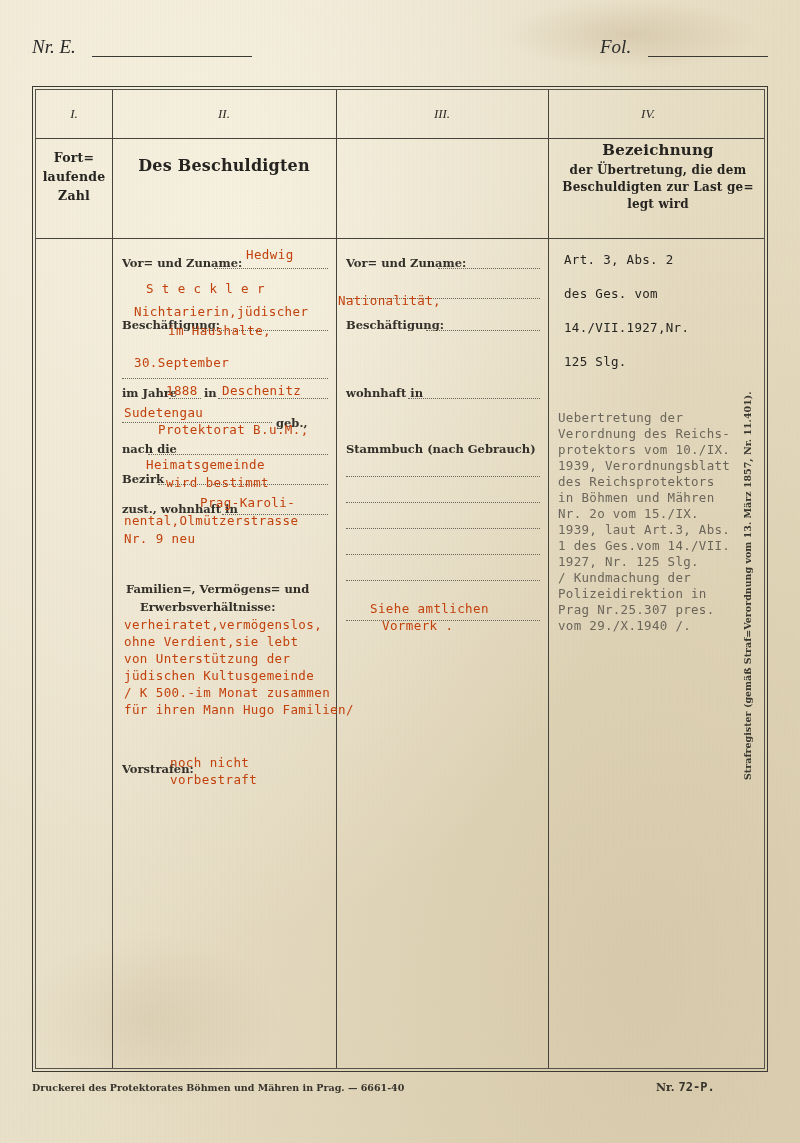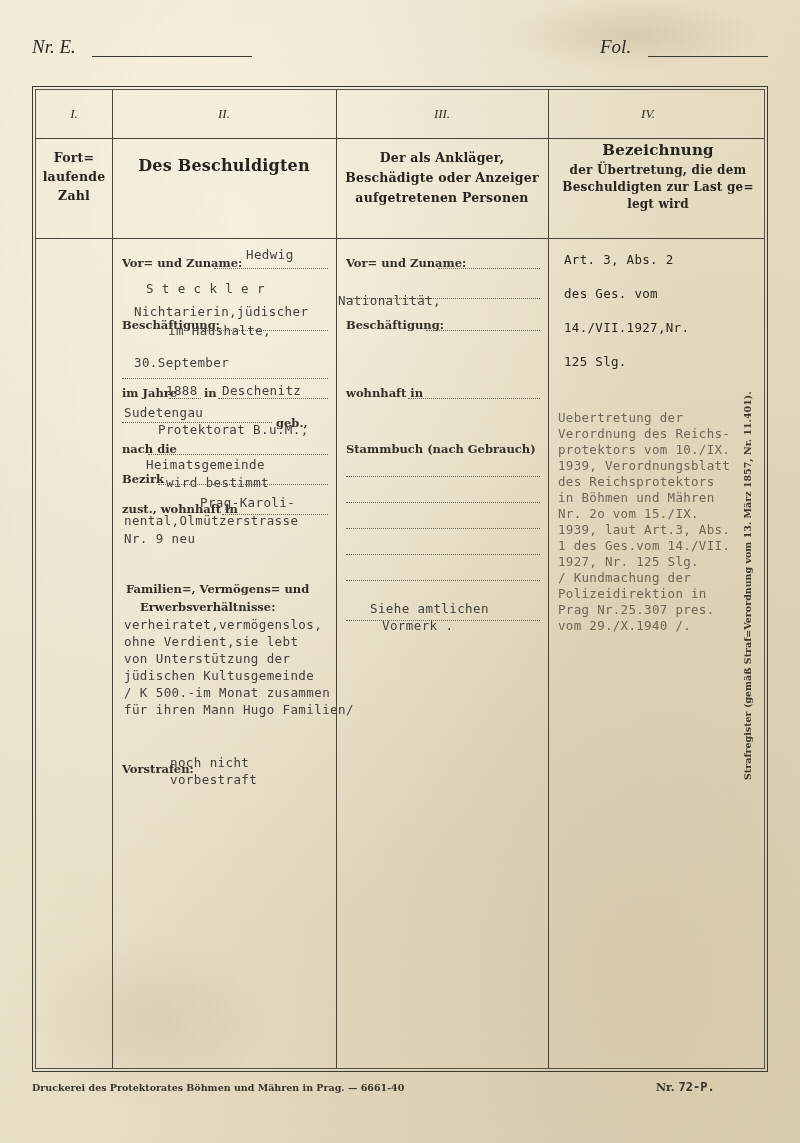--- a/index.html
+++ b/index.html
@@ -75,21 +75,21 @@
   .secline{position:absolute;left:0;right:0;border-top:1px solid #46433c;top:148px;}
 
   
   .lbl{position:absolute;font-family:"DejaVu Serif",serif;font-weight:bold;font-size:11.5px;color:#33302a;white-space:nowrap;}
   .dots{position:absolute;border-bottom:1.2px dotted #6b665a;height:0;}
 
   
   .tw{
     position:absolute;
     font-family:"DejaVu Sans Mono","Liberation Mono",monospace;
-    font-size:12.5px;color:#404040;letter-spacing:.4px;line-height:17px;
+    font-size:12.5px;color:#c2410c;letter-spacing:.4px;line-height:17px;
     white-space:pre;
   }
 
   
   .twr{
     position:absolute;
     font-family:"DejaVu Sans Mono","Liberation Mono",monospace;
     font-size:12.5px;color:#262420;letter-spacing:.3px;line-height:16.5px;
     white-space:pre;
   }
@@ -140,25 +140,20 @@
     <div class="colhdr ch4">IV.</div>
 
     <div class="capt cap1 frakt">
       <div>Fort=</div>
       <div>laufende</div>
       <div>Zahl</div>
     </div>
 
     <div class="capt cap2 frakt">Des Beschuldigten</div>
 
-    <div class="capt cap3 frakt">
-      <div>Der als Ankläger,</div>
-      <div>Beschädigte oder Anzeiger</div>
-      <div>aufgetretenen Personen</div>
-    </div>
 
     <div class="capt cap4">
       <div class="frakt" style="font-size:15px;">Bezeichnung</div>
       <div class="frakt" style="font-size:12px;line-height:17px;margin-top:3px;font-weight:bold;">der Übertretung, die dem</div>
       <div class="frakt" style="font-size:12px;line-height:17px;">Beschuldigten zur Last ge=</div>
       <div class="frakt" style="font-size:12px;line-height:17px;">legt wird</div>
     </div>
 
     <span class="lbl" style="left:86px;top:166px;">Vor= und Zuname:</span>
     <span class="dots" style="left:178px;top:178px;width:114px;"></span>

